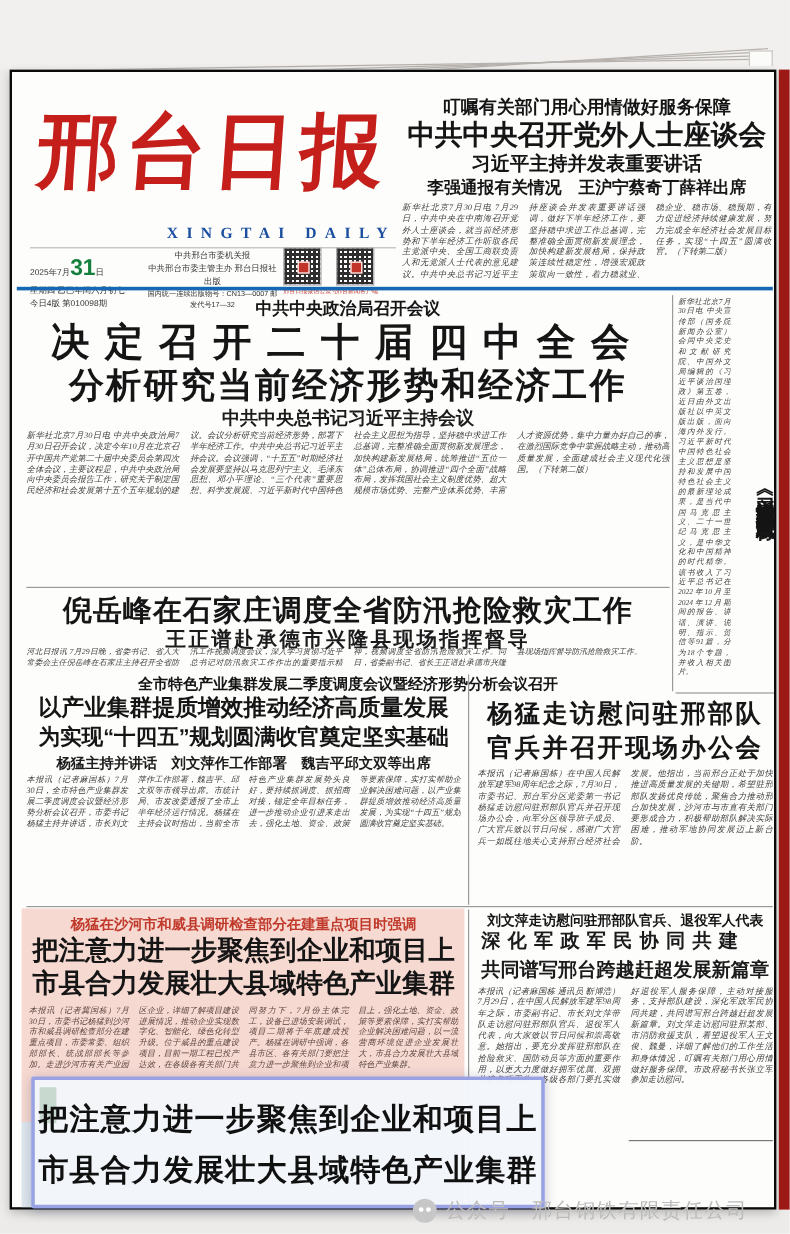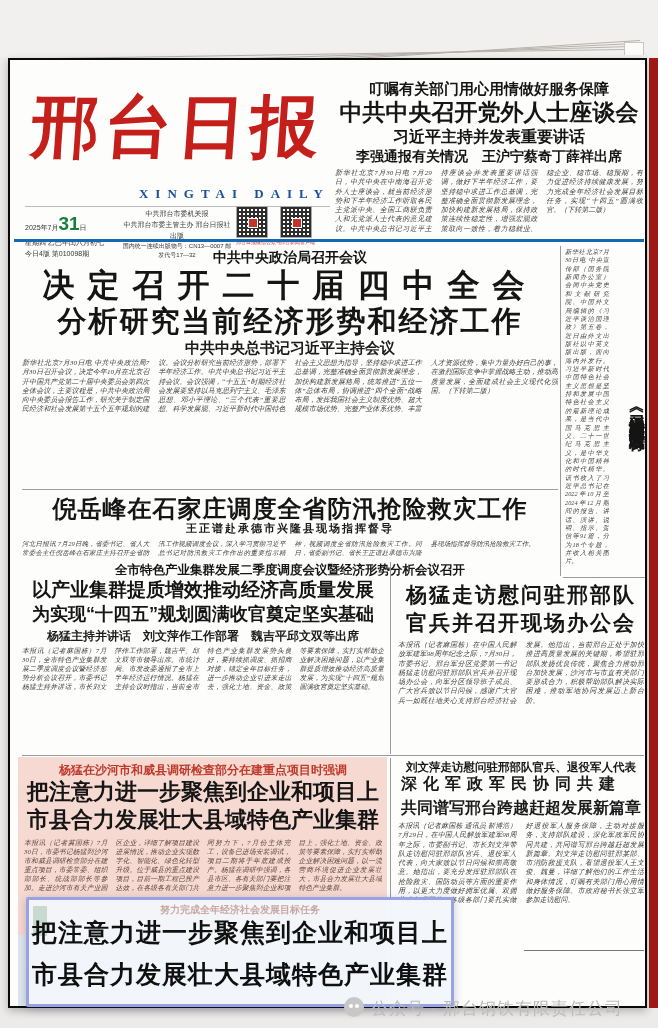--- a/index.html
+++ b/index.html
@@ -115,21 +115,21 @@
 <div class="abs serifhl" style="left:22px;top:339px;width:536px;font-size:15px;">中共中央总书记习近平主持会议</div>
 <div class="abs bodytext" style="left:22px;top:359px;width:536px;height:127px;column-count:4;">新华社北京7月30日电 中共中央政治局7月30日召开会议，决定今年10月在北京召开中国共产党第二十届中央委员会第四次全体会议，主要议程是，中共中央政治局向中央委员会报告工作，研究关于制定国民经济和社会发展第十五个五年规划的建议。会议分析研究当前经济形势，部署下半年经济工作。中共中央总书记习近平主持会议。会议强调，“十五五”时期经济社会发展要坚持以马克思列宁主义、毛泽东思想、邓小平理论、“三个代表”重要思想、科学发展观、习近平新时代中国特色社会主义思想为指导，坚持稳中求进工作总基调，完整准确全面贯彻新发展理念，加快构建新发展格局，统筹推进“五位一体”总体布局，协调推进“四个全面”战略布局，发挥我国社会主义制度优势、超大规模市场优势、完整产业体系优势、丰富人才资源优势，集中力量办好自己的事，在激烈国际竞争中掌握战略主动，推动高质量发展，全面建成社会主义现代化强国。（下转第二版）</div>
 <div class="abs hline" style="left:22px;top:489px;width:536px;"></div>
 <div class="abs vline" style="left:560px;top:246px;height:330px;"></div>
 
 <div class="abs bodytext" style="left:565px;top:248px;width:44px;height:326px;column-count:1;font-size:6.3px;">新华社北京7月30日电 中央宣传部（国务院新闻办公室）会同中央党史和文献研究院、中国外文局编辑的《习近平谈治国理政》第五卷，近日由外文出版社以中英文版出版，面向海内外发行。习近平新时代中国特色社会主义思想是坚持和发展中国特色社会主义的最新理论成果，是当代中国马克思主义、二十一世纪马克思主义，是中华文化和中国精神的时代精华。该书收入了习近平总书记在2022年10月至2024年12月期间的报告、讲话、演讲、说明、指示、贺信等91篇，分为18个专题，并收入相关图片。</div>
 <div class="abs hl" style="left:611px;top:248px;width:34px;height:328px;writing-mode:vertical-rl;font-size:16px;letter-spacing:1px;white-space:normal;line-height:1.05;">《习近平谈治国理政》第五卷中英文版出版发行</div>
 <div class="abs hline" style="left:563px;top:577px;width:82px;"></div>
 
 <div class="abs hl" style="left:22px;top:493px;width:536px;font-size:24px;letter-spacing:1px;">倪岳峰在石家庄调度全省防汛抢险救灾工作</div>
-<div class="abs serifhl" style="left:22px;top:521px;width:536px;font-size:11px;letter-spacing:2px;">王正谱赴承德市兴隆县现场指挥督导</div>
+<div class="abs serifhl" style="left:22px;top:521px;width:536px;font-size:17px;letter-spacing:2px;">王正谱赴承德市兴隆县现场指挥督导</div>
 <div class="abs bodytext" style="left:22px;top:540px;width:536px;height:19px;column-count:4;font-size:6.5px;">河北日报讯 7月29日晚，省委书记、省人大常委会主任倪岳峰在石家庄主持召开全省防汛工作视频调度会议，深入学习贯彻习近平总书记对防汛救灾工作作出的重要指示精神，视频调度全省防汛抢险救灾工作。同日，省委副书记、省长王正谱赴承德市兴隆县现场指挥督导防汛抢险救灾工作。</div>
 
 <div class="abs hl" style="left:22px;top:562px;width:536px;font-size:12.5px;">全市特色产业集群发展二季度调度会议暨经济形势分析会议召开</div>
 <div class="abs hl" style="left:20px;top:577px;width:366px;font-size:19px;">以产业集群提质增效推动经济高质量发展</div>
 <div class="abs hl" style="left:20px;top:602px;width:366px;font-size:18px;">为实现“十四五”规划圆满收官奠定坚实基础</div>
 <div class="abs serifhl" style="left:20px;top:628px;width:366px;font-size:12px;">杨猛主持并讲话　刘文萍作工作部署　魏吉平邱文双等出席</div>
 <div class="abs bodytext" style="left:22px;top:646px;width:362px;height:107px;column-count:4;column-gap:8px;font-size:6.8px;">本报讯（记者麻国栋）7月30日，全市特色产业集群发展二季度调度会议暨经济形势分析会议召开，市委书记杨猛主持并讲话，市长刘文萍作工作部署，魏吉平、邱文双等市领导出席。市统计局、市发改委通报了全市上半年经济运行情况。杨猛在主持会议时指出，当前全市特色产业集群发展势头良好，要持续抓调度、抓招商对接，锚定全年目标任务，进一步推动企业引进来走出去，强化土地、资金、政策等要素保障，实打实帮助企业解决困难问题，以产业集群提质增效推动经济高质量发展，为实现“十四五”规划圆满收官奠定坚实基础。</div>
 <div class="abs vline" style="left:390px;top:562px;height:192px;"></div>
 
 <div class="abs hl" style="left:398px;top:581px;width:246px;font-size:21px;letter-spacing:2px;">杨猛走访慰问驻邢部队</div>
@@ -147,24 +147,23 @@
 <div class="abs hl" style="left:398px;top:760px;width:246px;font-size:11.5px;">刘文萍走访慰问驻邢部队官兵、退役军人代表</div>
 <div class="abs serifhl" style="left:388px;top:774px;width:246px;font-size:16px;letter-spacing:6px;">深化军政军民协同共建</div>
 <div class="abs serifhl" style="left:398px;top:798px;width:246px;font-size:16px;">共同谱写邢台跨越赶超发展新篇章</div>
 <div class="abs bodytext" style="left:398px;top:822px;width:246px;height:176px;column-count:2;">本报讯（记者麻国栋 通讯员 靳博浩）7月29日，在中国人民解放军建军98周年之际，市委副书记、市长刘文萍带队走访慰问驻邢部队官兵、退役军人代表，向大家致以节日问候和崇高敬意。她指出，要充分发挥驻邢部队在抢险救灾、国防动员等方面的重要作用，以更大力度做好拥军优属、双拥共建各项工作，各级各部门要扎实做好退役军人服务保障，主动对接服务，支持部队建设，深化军政军民协同共建，共同谱写邢台跨越赶超发展新篇章。刘文萍走访慰问驻邢某部、市消防救援支队，看望退役军人王文俊、魏曼，详细了解他们的工作生活和身体情况，叮嘱有关部门用心用情做好服务保障。市政府秘书长张立军参加走访慰问。</div>
 <div class="abs hline" style="left:524px;top:950px;width:120px;border-color:#777;"></div>
 
 <div class="abs" style="left:18px;top:935px;width:369px;height:71px;background:#dfe7ef;"></div>
 
 <div class="abs overlaybox" style="left:26px;top:897px;width:422px;height:104px;">
   <div class="abs" style="left:4px;top:6px;width:14px;height:30px;background:rgba(120,170,130,.35);"></div>
-  <div class="abs" style="left:0;top:3px;width:100%;text-align:center;font-size:10px;color:#c9a8a2;font-weight:bold;white-space:nowrap;">努力完成全年经济社会发展目标任务</div>
   <div class="abs overlay-big" style="left:0;top:16px;width:100%;">把注意力进一步聚焦到企业和项目上</div>
   <div class="abs overlay-big" style="left:0;top:58px;width:100%;">市县合力发展壮大县域特色产业集群</div>
 </div>
 
-<div class="abs" style="left:344px;top:997px;display:flex;gap:7px;">
+<div class="abs" style="left:344px;top:997px;display:flex;align-items:center;gap:7px;">
   <div class="wicon">
       <span style="left:5px;"></span>
       <span style="left:11px;"></span>
     </div>
   <div class="watermark">公众号 · 邢台钢铁有限责任公司</div>
 </div>
 
 </body></html>

